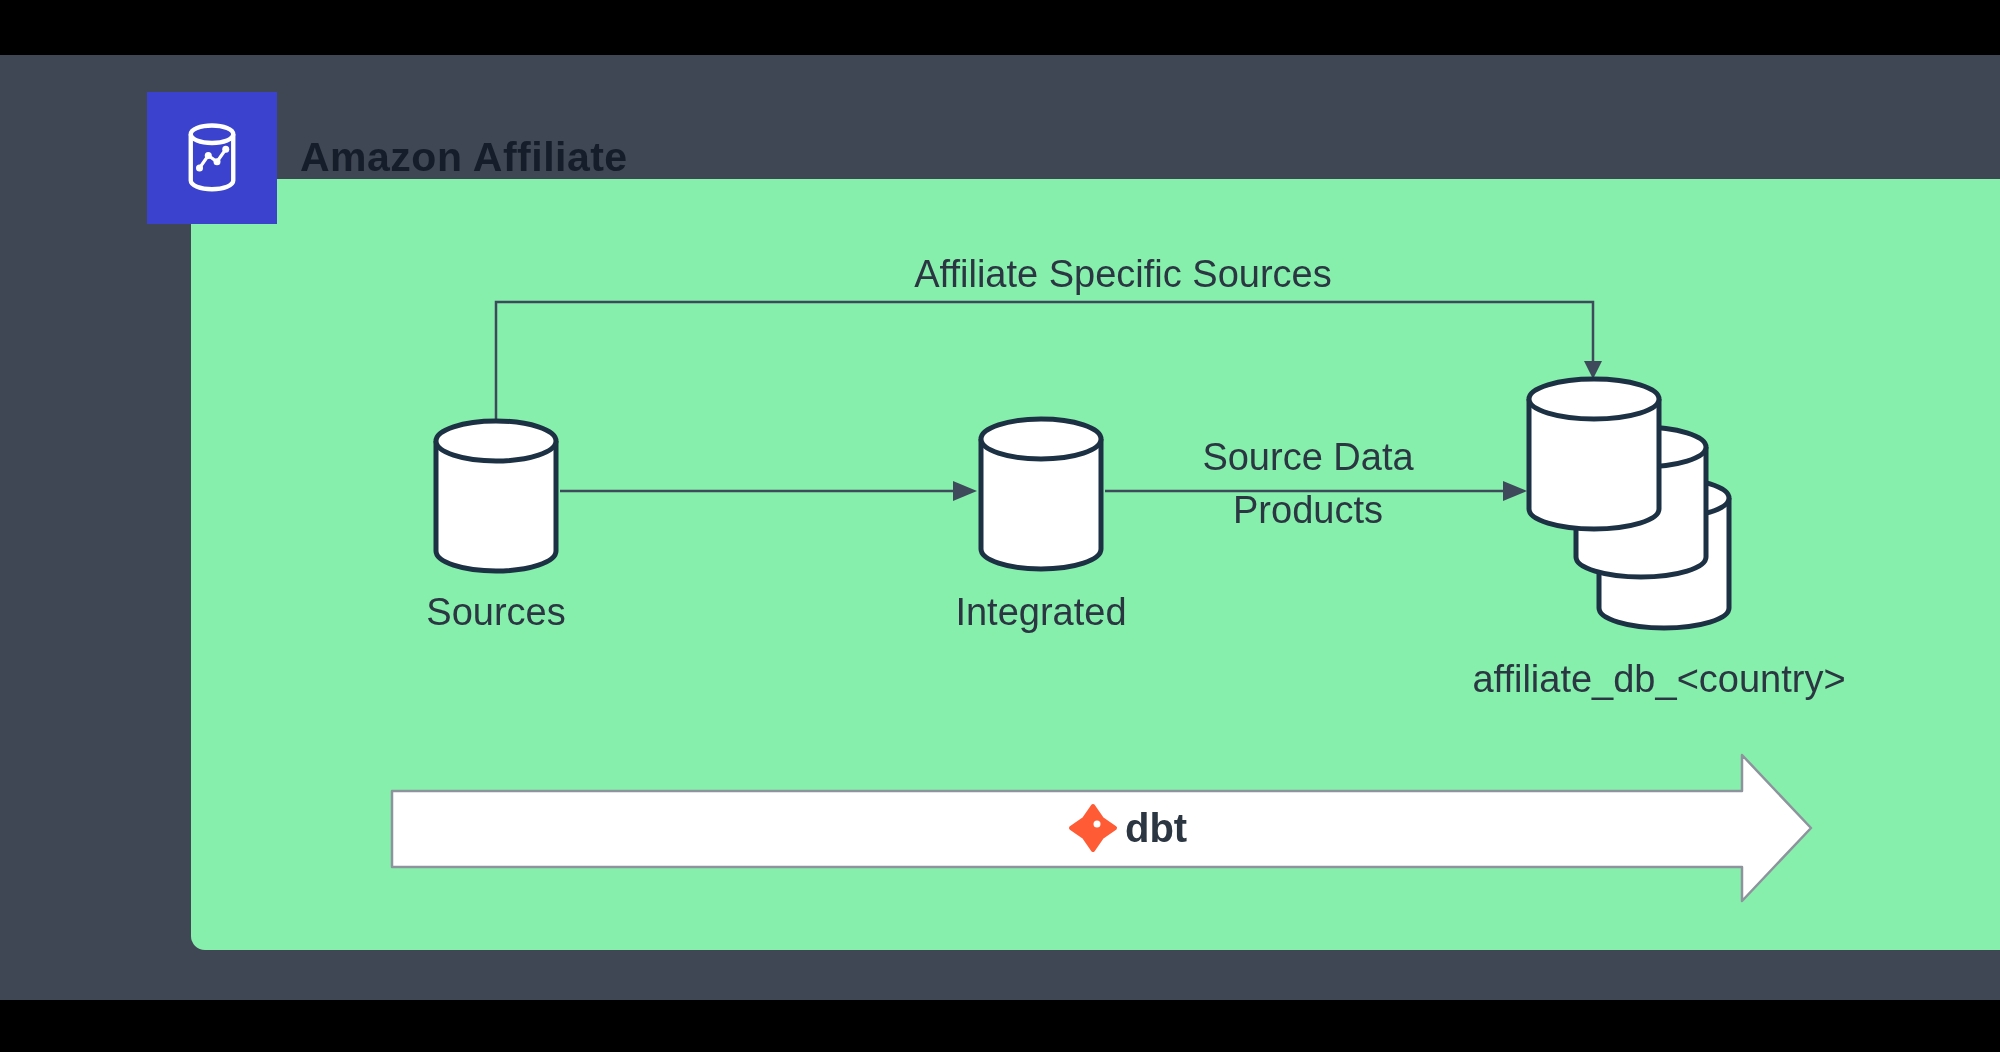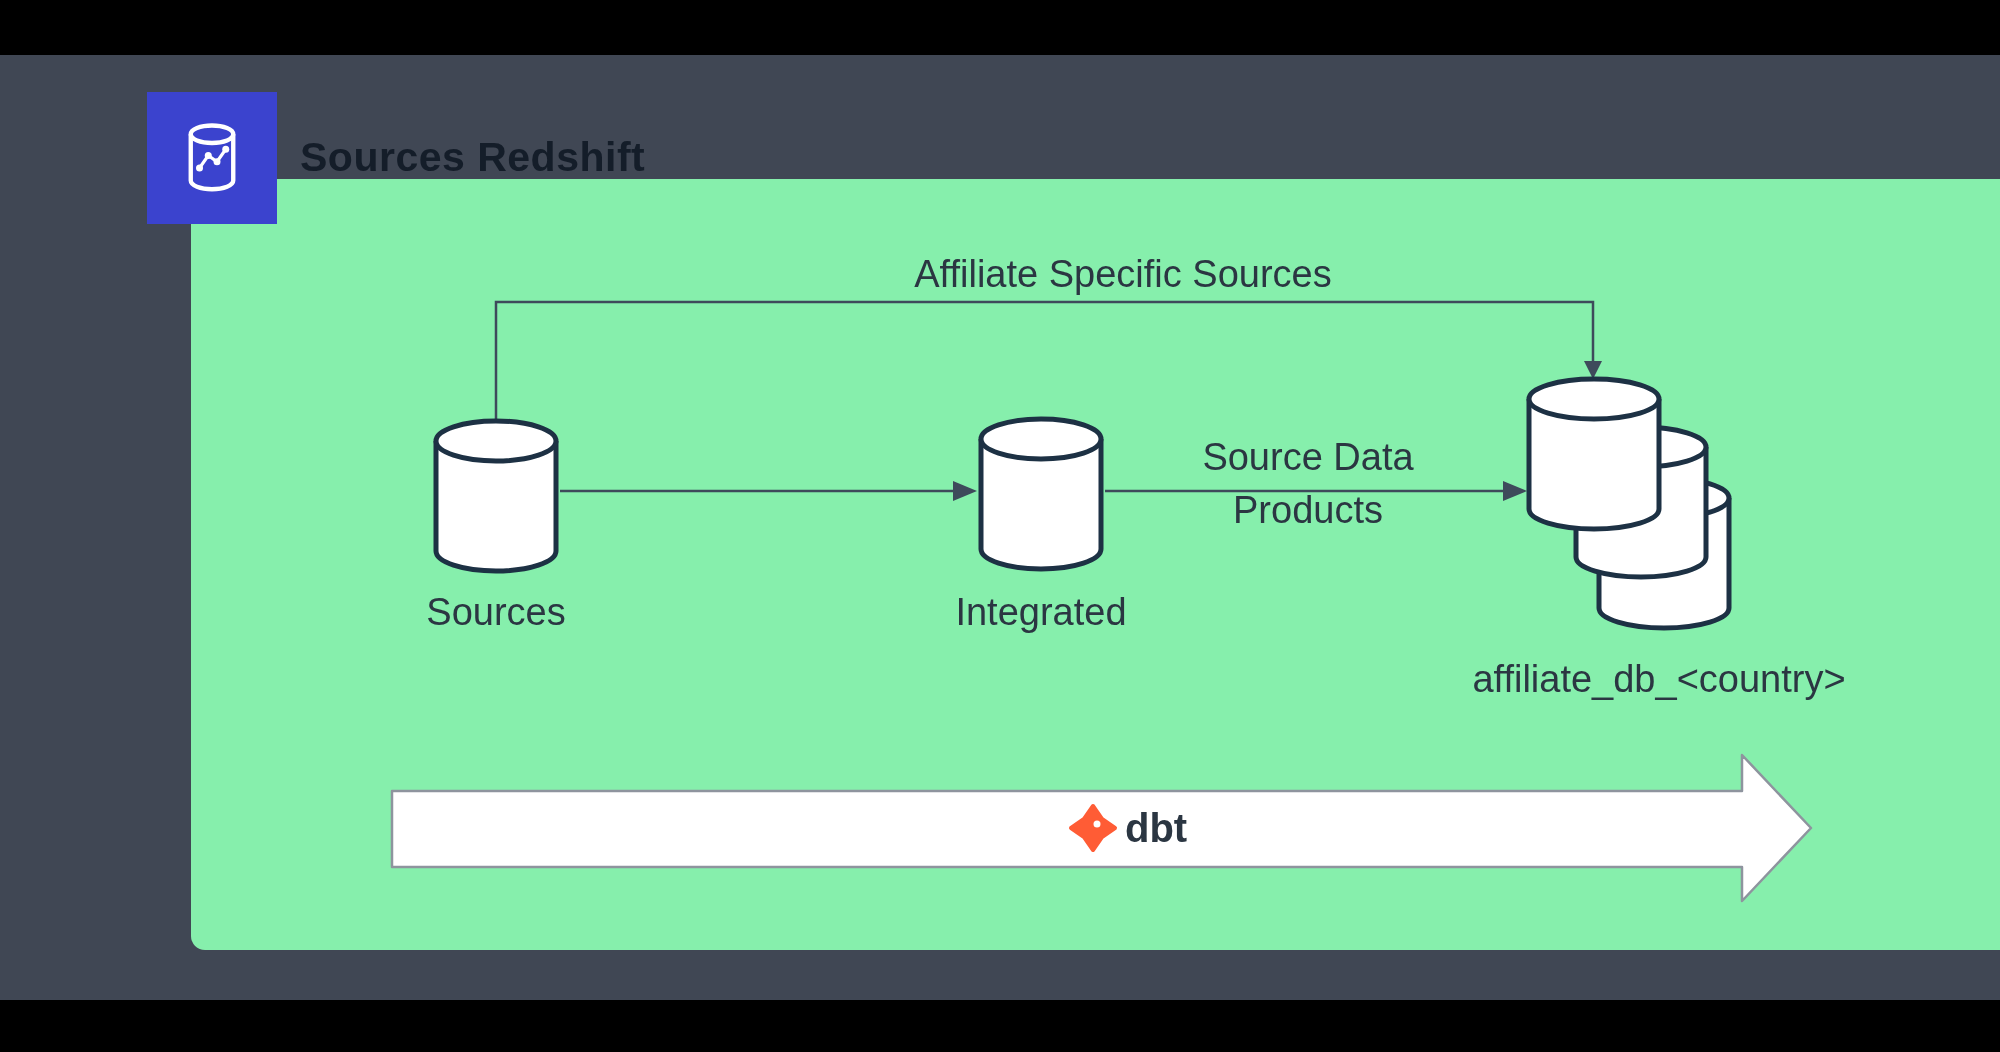--- a/index.html
+++ b/index.html
@@ -105,13 +105,13 @@
     <path d="M15 13 V50 a17 7 0 0 0 34 0 V13" fill="none" stroke="#ffffff" stroke-width="3.5"></path>
     <ellipse cx="32" cy="13" rx="17" ry="7" fill="none" stroke="#ffffff" stroke-width="3.5"></ellipse>
     <polyline points="22,40 29,30 36,35 43,25" fill="none" stroke="#ffffff" stroke-width="2.5"></polyline>
     <circle cx="22" cy="40" r="2.8" fill="#ffffff"></circle>
     <circle cx="29" cy="30" r="2.8" fill="#ffffff"></circle>
     <circle cx="36" cy="35" r="2.8" fill="#ffffff"></circle>
     <circle cx="43" cy="25" r="2.8" fill="#ffffff"></circle>
   </svg>
 </div>
 
-<div class="app-title">Sources Redshift</div>
+<div class="app-title">Amazon Affiliate</div>
 
 </body></html>

